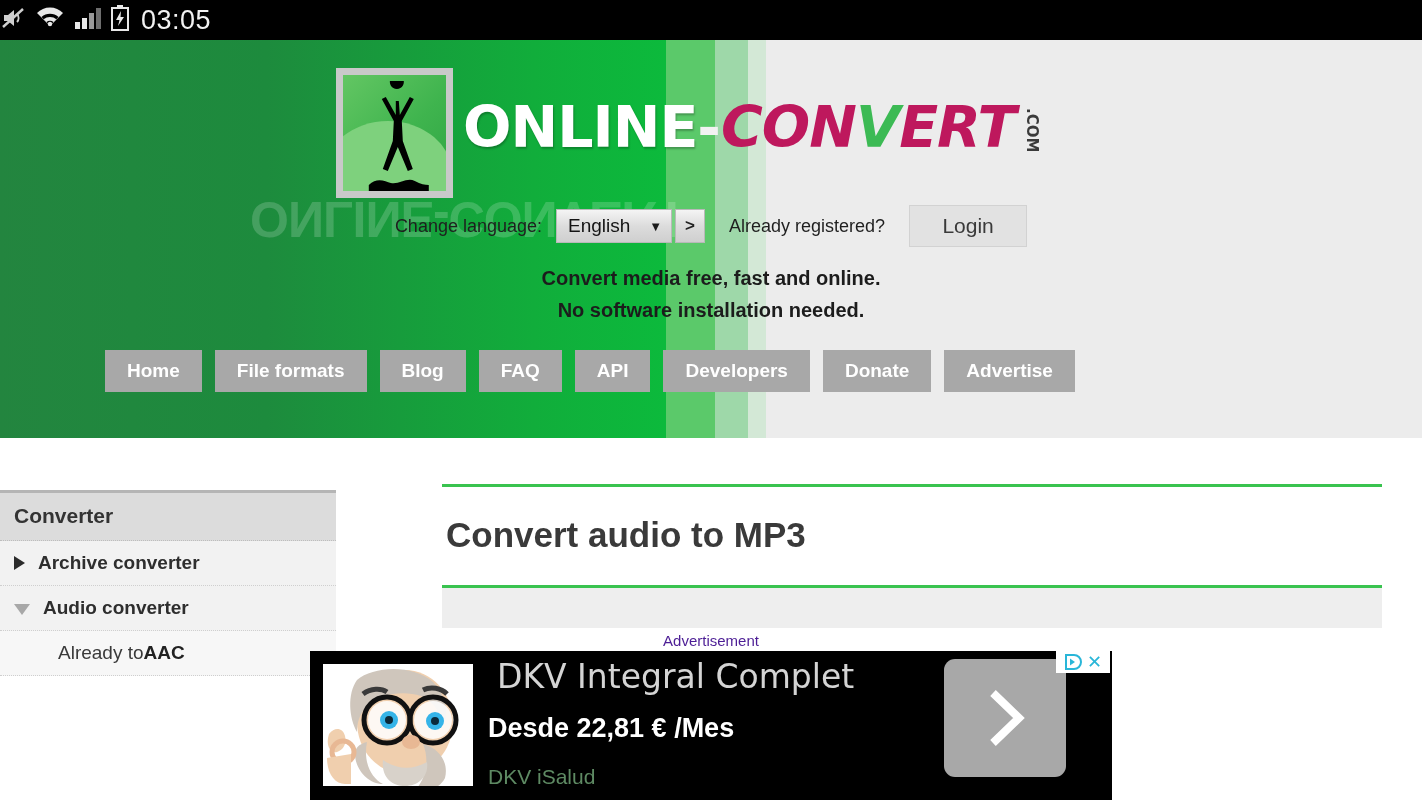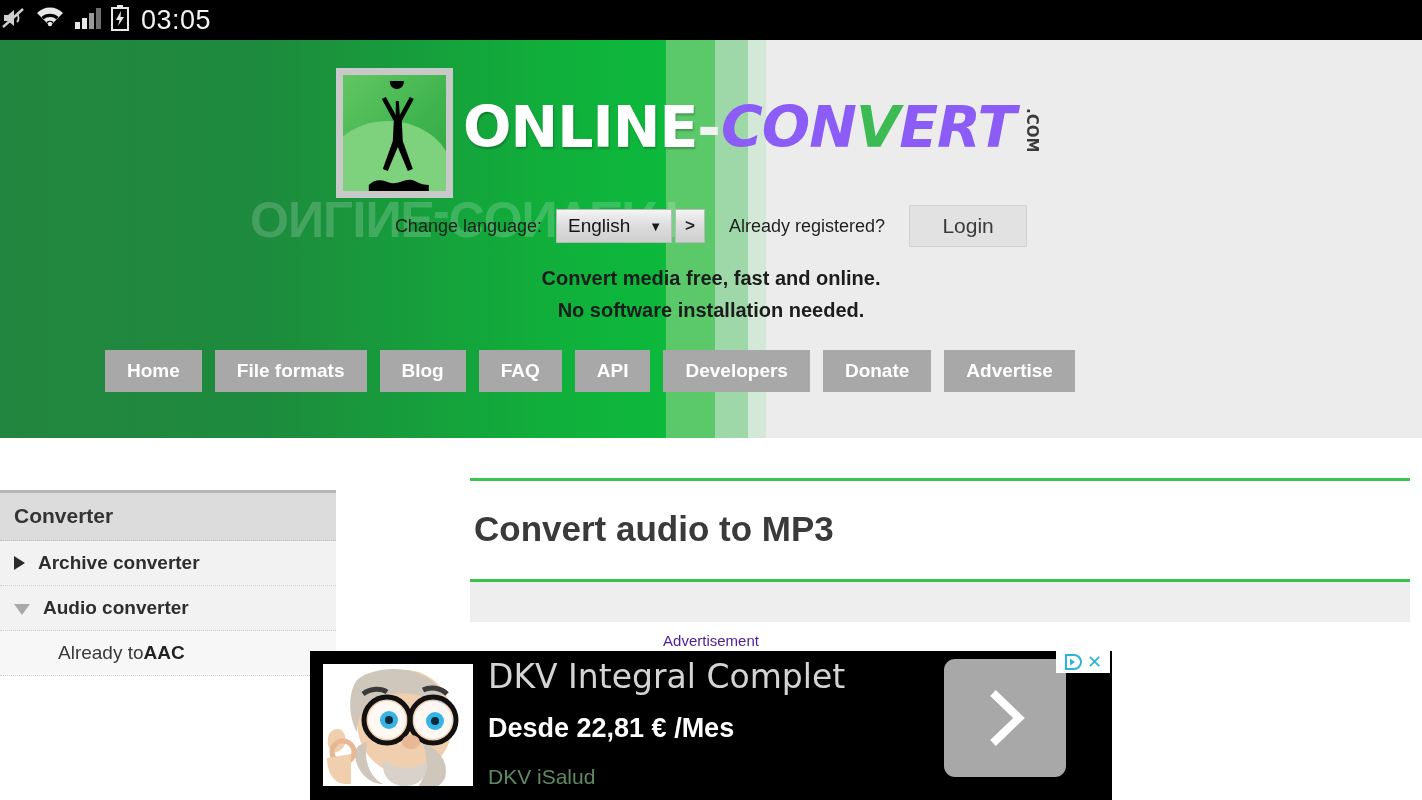--- a/index.html
+++ b/index.html
@@ -71,21 +71,21 @@
     font-family: "DejaVu Sans", sans-serif;
   }
   .logo-online {
     font-size: 57px; font-weight: bold; font-style: normal;
     color: #ffffff; letter-spacing: -1px;
     text-shadow: 1px 2px 2px rgba(0,0,0,.25);
   }
   .logo-dash { font-size: 57px; font-weight: bold; color: #f2f2f2; }
   .logo-convert {
     font-size: 57px; font-weight: bold; font-style: italic;
-    color: #8b5cf6; letter-spacing: -1px;
+    color: #be185d; letter-spacing: -1px;
   }
   .logo-v { color: #3cba54; }
   .logo-com {
     position: absolute; right: -26px; bottom: 8px;
     font-size: 15px; font-weight: bold; color: #3a3a3a;
     writing-mode: vertical-rl; letter-spacing: 0px;
   }
   .logo-reflection {
     position: absolute; left: 250px; top: 150px;
     font-size: 50px; font-weight: bold; color: rgba(255,255,255,0.18);
@@ -171,21 +171,21 @@
     font-weight: normal; color: #3a3a3a;
   }
   .side-item.sub b { font-weight: bold; color: #222; }
   .tri {
     width: 0; height: 0; margin-right: 13px; flex: none;
   }
   .tri.right { border-left: 11px solid #2b2b2b; border-top: 7px solid transparent; border-bottom: 7px solid transparent; }
   .tri.down  { border-top: 11px solid #a8a8a8; border-left: 8px solid transparent; border-right: 8px solid transparent; margin-top: 3px; }
 
   .main {
-    position: absolute; left: 442px; top: 40px; width: 940px; margin-left: 28px;
+    position: absolute; left: 442px; top: 46px; width: 940px;
   }
   .rule { height: 3px; background: #39c34f; }
   .main-title {
     font-size: 35px; font-weight: bold; color: #3a3a3a;
     padding: 28px 0 30px 4px;
   }
   .main-subpanel { height: 40px; background: #eeeeee; }
 
   
   .ad-label {
@@ -197,21 +197,21 @@
     width: 802px; height: 149px;
     background: #000000;
     overflow: hidden;
   }
   .ad-img {
     position: absolute; left: 13px; top: 13px;
     width: 150px; height: 122px; background: #ffffff;
     overflow: hidden;
   }
   .ad-headline {
-    position: absolute; left: 178px; top: 6px;
+    position: absolute; left: 187px; top: 6px;
     font-size: 33px; color: #d4d4d4;
     font-family: "DejaVu Sans", sans-serif;
   }
   .ad-price {
     position: absolute; left: 178px; top: 62px;
     font-size: 27px; font-weight: bold; color: #ffffff;
   }
   .ad-desc {
     position: absolute; left: 440px; top: 42px;
     font-size: 22px; color: #d8d8d8; line-height: 34px;

